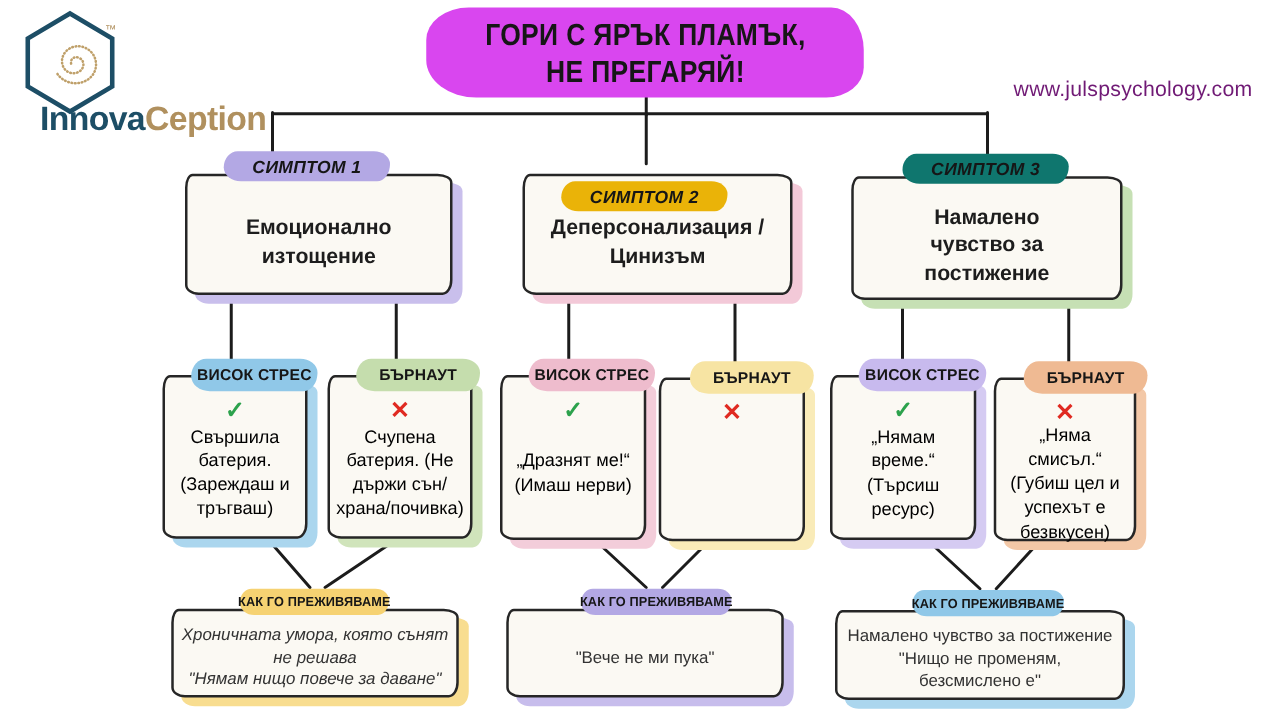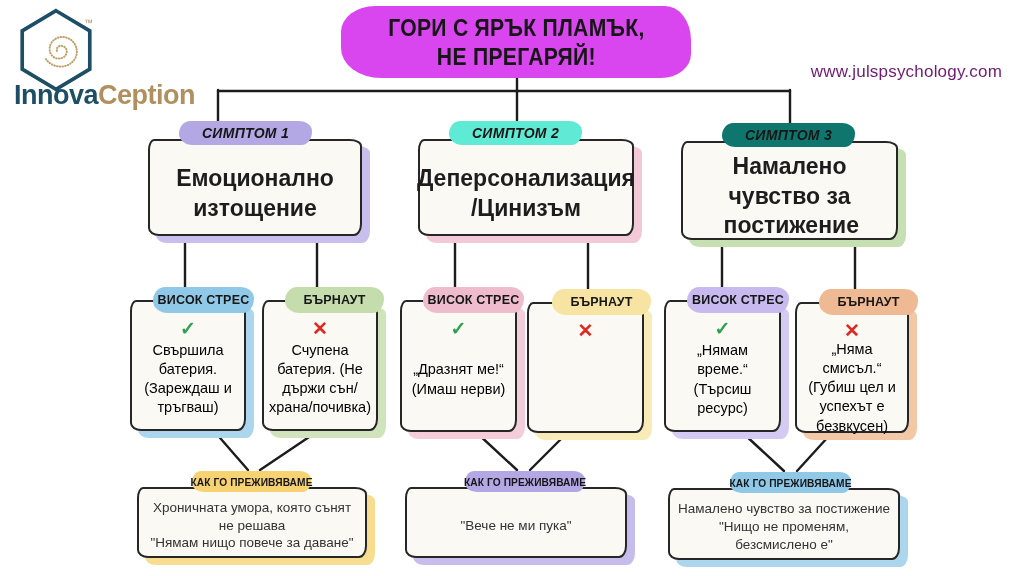--- a/index.html
+++ b/index.html
@@ -5,21 +5,21 @@
   html,body{margin:0;padding:0;background:#ffffff;}
   .page{position:relative;width:1024px;height:576px;background:#ffffff;overflow:hidden;
         font-family:"Liberation Sans", sans-serif;}
   svg.connectors{position:absolute;left:0;top:0;z-index:1;}
 
   
   .logo{position:absolute;left:12px;top:6px;width:230px;height:105px;z-index:3;}
   .logo-hex{position:absolute;left:6px;top:2px;}
   .tagline{position:absolute;left:82px;top:24px;font-size:13px;line-height:1.15;color:#1d4e66;}
   .tm{position:absolute;left:72px;top:12px;font-size:9px;color:#b0905e;}
-  .brandname{position:absolute;left:2px;top:74px;font-size:27px;font-weight:700;letter-spacing:-0.5px;}
+  .brandname{position:absolute;left:20px;top:74px;font-size:27px;font-weight:700;letter-spacing:-0.5px;}
   .brand-a{color:#1d4e66;} .brand-b{color:#b0905e;}
 
   
   .title-blob{position:absolute;left:341px;top:6px;width:350px;height:72px;z-index:2;
       border-radius:34px 26px 30px 40px / 26px 34px 24px 30px;
       display:flex;flex-direction:column;align-items:center;justify-content:center;}
   .title-text{font-size:23px;font-weight:700;color:#161616;text-align:center;line-height:1.22;
       letter-spacing:.3px;transform:scale(.92,1.06);}
   .website{position:absolute;right:22px;top:18px;font-size:17px;color:#701a75;z-index:3;letter-spacing:.2px;margin-top:44px;}
 
@@ -27,42 +27,42 @@
   .sketch{background:#fbf9f3;border:2.4px solid #262626;
       border-radius:6px 12px 8px 11px / 11px 7px 12px 8px;z-index:2;}
   .badge{position:absolute;z-index:4;display:flex;align-items:center;justify-content:center;
       font-weight:700;color:#161616;border-radius:13px 15px 12px 16px / 15px 12px 16px 13px;
       white-space:nowrap;}
   .sym-badge{height:24px;font-size:14px;letter-spacing:.3px;font-style:italic;}
   .sub-badge{height:26px;font-size:12.5px;letter-spacing:.2px;margin-left:16px;}
   .exp-badge{height:21px;font-size:10.5px;letter-spacing:.1px;transform:scale(.97,1);}
 
   .sym-box{position:absolute;display:flex;align-items:center;justify-content:center;text-align:center;}
-  .sym-title{font-size:23px;font-weight:700;color:#1d1d1d;line-height:1.3;padding:14px 6px 2px;}
+  .sym-title{font-size:17px;font-weight:700;color:#1d1d1d;line-height:1.3;padding:14px 6px 2px;}
   .sym-title.narrow{max-width:132px;}
 
   .sub-box{position:absolute;display:flex;flex-direction:column;align-items:center;
       padding:17px 5px 9px;box-sizing:border-box;text-align:center;}
   .mark{font-size:19px;font-weight:700;line-height:1;}
   .sub-text{flex:1;display:flex;align-items:center;font-size:14.5px;color:#000000;line-height:1.32;}
 
   .exp-box{position:absolute;display:flex;align-items:center;justify-content:center;
       flex-direction:column;text-align:center;box-sizing:border-box;padding:10px 6px 4px;}
   .exp-line{font-size:13.5px;color:#333;line-height:1.32;}
   .exp-line.narrow{max-width:185px;}
 
   
   .c1 .sym-badge{left:179px;top:121px;width:133px;}
   .c1 .sym-box{left:148px;top:139px;width:210px;height:93px;}
   .c1 .stress-badge{left:137px;top:287px;width:101px;}
   .c1 .stress-box{left:130px;top:300px;width:116px;height:131px;}
   .c1 .burn-badge{left:269px;top:287px;width:99px;}
   .c1 .burn-box{left:262px;top:300px;width:116px;height:131px;}
   .c1 .exp-badge{left:190px;top:471px;width:123px;}
-  .c1 .exp-box{left:137px;top:487px;width:230px;height:71px;}
+  .c1 .exp-box{left:137px;top:487px;width:230px;height:71px;font-style:italic;}
 
   
   .c2 .sym-badge{left:449px;top:121px;width:133px;}
   .c2 .sym-box{left:418px;top:139px;width:212px;height:93px;}
   .c2 .stress-badge{left:407px;top:287px;width:101px;}
   .c2 .stress-box{left:400px;top:300px;width:117px;height:132px;}
   .c2 .burn-badge{left:536px;top:289px;width:99px;}
   .c2 .burn-box{left:527px;top:302px;width:117px;height:131px;}
   .c2 .exp-badge{left:463px;top:471px;width:124px;}
   .c2 .exp-box{left:405px;top:487px;width:222px;height:71px;}
@@ -138,21 +138,21 @@
       <div class="sub-text">Счупена батерия. (Не държи сън/ храна/почивка)</div>
     </div>
     <div class="badge exp-badge" style="background-color: rgb(246, 210, 114);">КАК ГО ПРЕЖИВЯВАМЕ</div>
     <div class="sketch exp-box" style="box-shadow: rgb(248, 221, 144) 8px 7px 0px 0px;">
       <div class="exp-line">Хроничната умора, която сънят не решава</div>
       <div class="exp-line">"Нямам нищо повече за даване"</div>
     </div>
   </div>
 
   <div class="c2">
-    <div class="badge sym-badge" style="background-color: #5eead4;">СИМПТОМ 2</div>
+    <div class="badge sym-badge" style="background-color: #eab308; margin-top: 24px;">СИМПТОМ 2</div>
     <div class="sketch sym-box" style="box-shadow: rgb(243, 201, 216) 8px 7px 0px 0px;">
       <div class="sym-title">Деперсонализация /Цинизъм</div>
     </div>
     <div class="badge sub-badge stress-badge" style="background-color: rgb(238, 188, 205);">ВИСОК СТРЕС</div>
     <div class="sketch sub-box stress-box" style="box-shadow: rgb(243, 205, 218) 8px 7px 0px 0px;">
       <div class="mark" style="color: rgb(44, 162, 76);">✓</div>
       <div class="sub-text">„Дразнят ме!“ (Имаш нерви)</div>
     </div>
     <div class="badge sub-badge burn-badge" style="background-color: rgb(247, 228, 163);">БЪРНАУТ</div>
     <div class="sketch sub-box burn-box" style="box-shadow: rgb(249, 235, 184) 8px 7px 0px 0px;">

